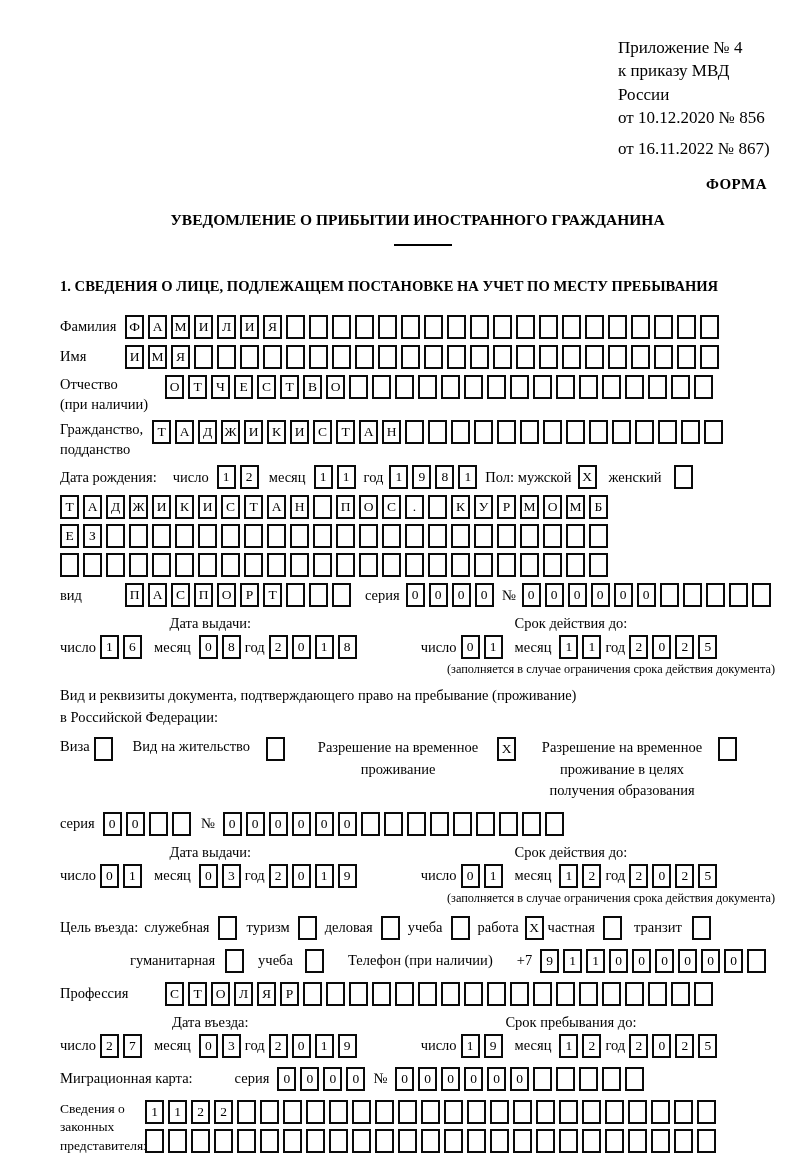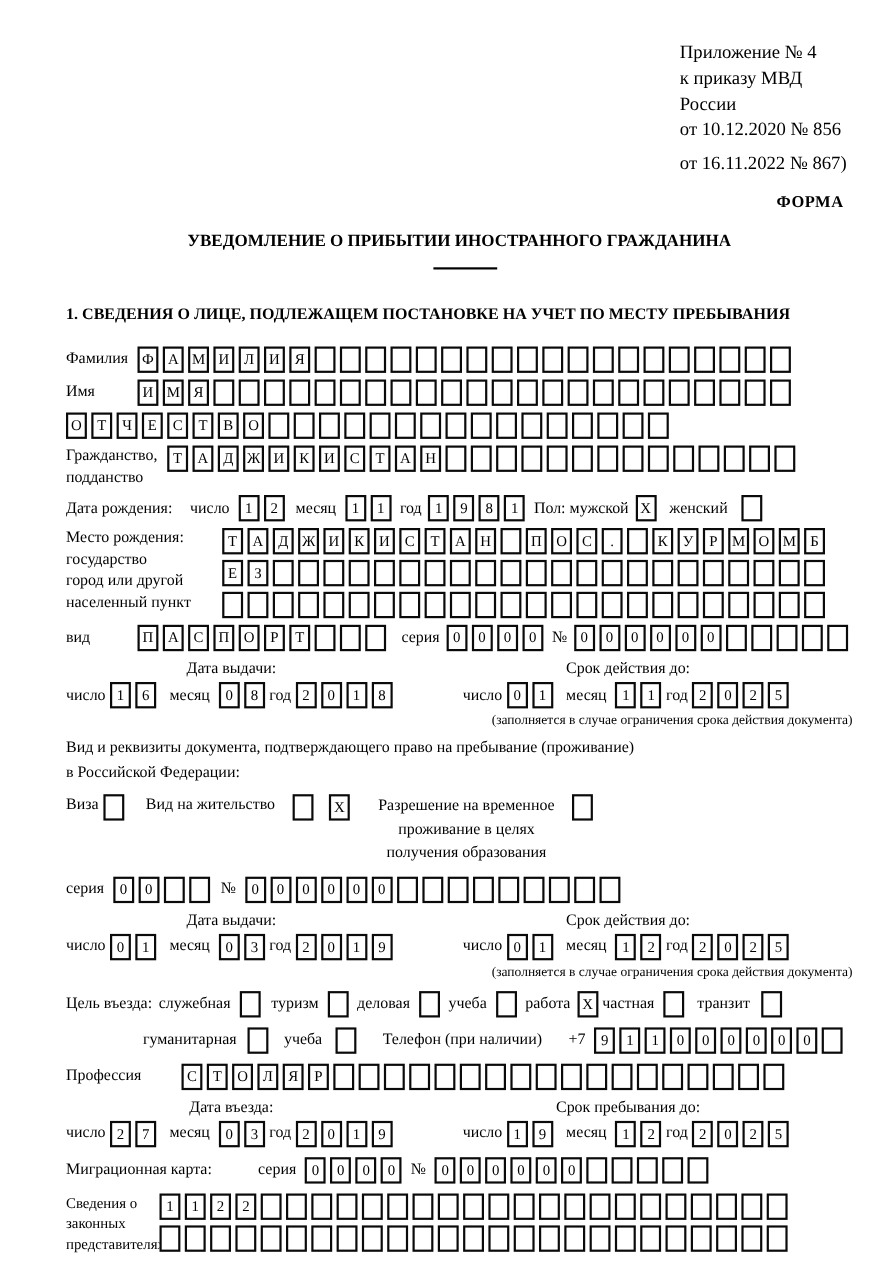--- a/index.html
+++ b/index.html
@@ -133,20 +133,24 @@
         <span class="cell"></span>
         <span class="cell"></span>
         <span class="cell"></span>
         <span class="cell"></span>
         <span class="cell"></span>
         <span class="cell"></span>
       </span>
   </div>
 
   <div class="row top">
+    <span class="lbl w105 wrap">
+      <span style="display:block">Отчество</span>
+      <span style="display:block">(при наличии)</span>
+    </span>
     <span class="cells">
         <span class="cell">О</span>
         <span class="cell">Т</span>
         <span class="cell">Ч</span>
         <span class="cell">Е</span>
         <span class="cell">С</span>
         <span class="cell">Т</span>
         <span class="cell">В</span>
         <span class="cell">О</span>
         <span class="cell"></span>
@@ -225,26 +229,20 @@
     <span class="cells ml6">
         <span class="cell">X</span>
       </span>
     <span class="lbl ml8">женский</span>
     <span class="cells ml12">
         <span class="cell"></span>
       </span>
   </div>
 
   <div class="row top">
-    <span class="lbl w142 wrap">
-      <span style="display:block">Место рождения:</span>
-      <span style="display:block">государство</span>
-      <span style="display:block">город или другой</span>
-      <span style="display:block">населенный пункт</span>
-    </span>
     <span>
       <span class="cells rowgap">
           <span class="cell">Т</span>
           <span class="cell">А</span>
           <span class="cell">Д</span>
           <span class="cell">Ж</span>
           <span class="cell">И</span>
           <span class="cell">К</span>
           <span class="cell">И</span>
           <span class="cell">С</span>
@@ -413,20 +411,21 @@
 
   <div class="row top cbrow">
     <span class="lbl">Виза</span>
     <span class="cells ml4">
         <span class="cell"></span>
       </span>
     <span class="lbl ml16">Вид на жительство</span>
     <span class="cells ml16">
         <span class="cell"></span>
       </span>
+    <span class="lbl ml20 w175 cbl-center wrap">Разрешение на временное проживание</span>
     <span class="cells ml10">
         <span class="cell">X</span>
       </span>
     <span class="lbl ml16 w170 cbl-center wrap">Разрешение на временное проживание в целях получения образования</span>
     <span class="cells ml10">
         <span class="cell"></span>
       </span>
   </div>
 
   <div class="row" style="margin-top:10px;">

